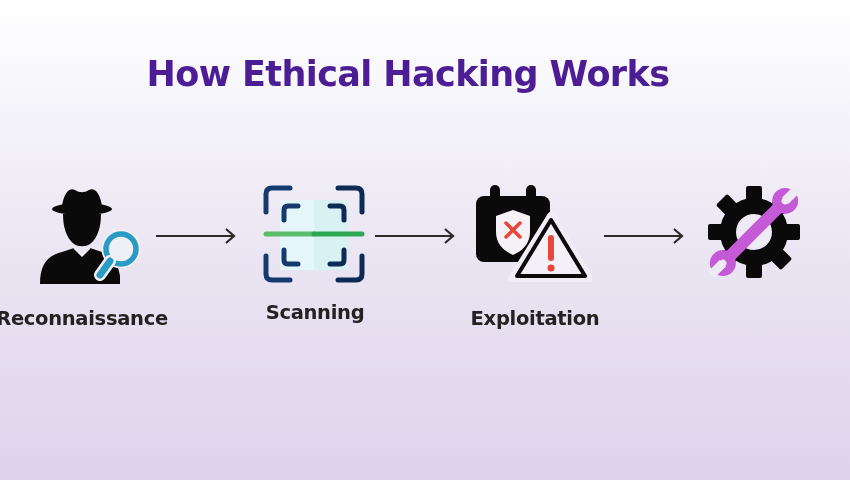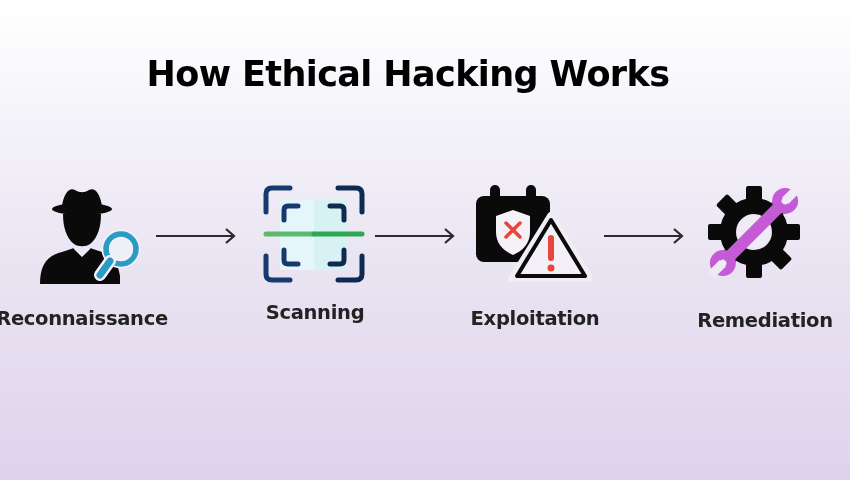--- a/index.html
+++ b/index.html
@@ -17,21 +17,21 @@
     }
     .title {
       position: absolute;
       left: 0;
       width: 816px;
       top: 54px;
       text-align: center;
       font-size: 35px;
       font-weight: bold;
       letter-spacing: -0.6px;
-      color: #000000;
+      color: #4c1d95;
     }
     .stage-icon {
       position: absolute;
     }
     .stage-label {
       position: absolute;
       font-size: 19.5px;
       font-weight: bold;
       letter-spacing: -0.3px;
       color: #222222;
@@ -161,14 +161,13 @@
         <circle cx="44" cy="0" r="3.5" fill="#efebf5"></circle>
 
         <circle cx="-44" cy="0" r="13" fill="#c55ad6"></circle>
         <rect x="-60" y="-4.5" width="16" height="9" fill="#efebf5"></rect>
         <circle cx="-44" cy="0" r="3.5" fill="#efebf5"></circle>
       </g>
     </g>
   </svg>
 </div>
 <div class="stage-label" style="left:680px; width:170px; top:308px;">
-  <div>Remediation</div>
 </div>
 
 </body></html>

